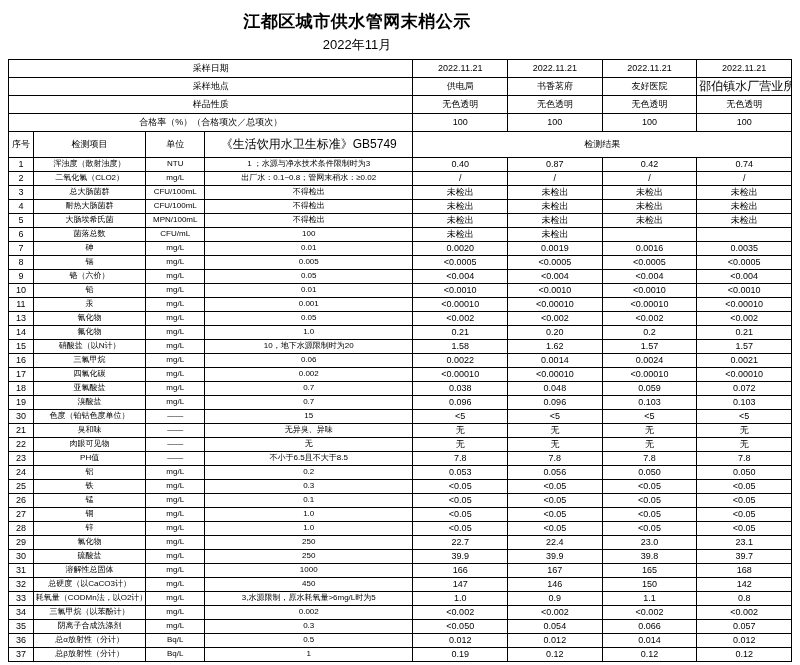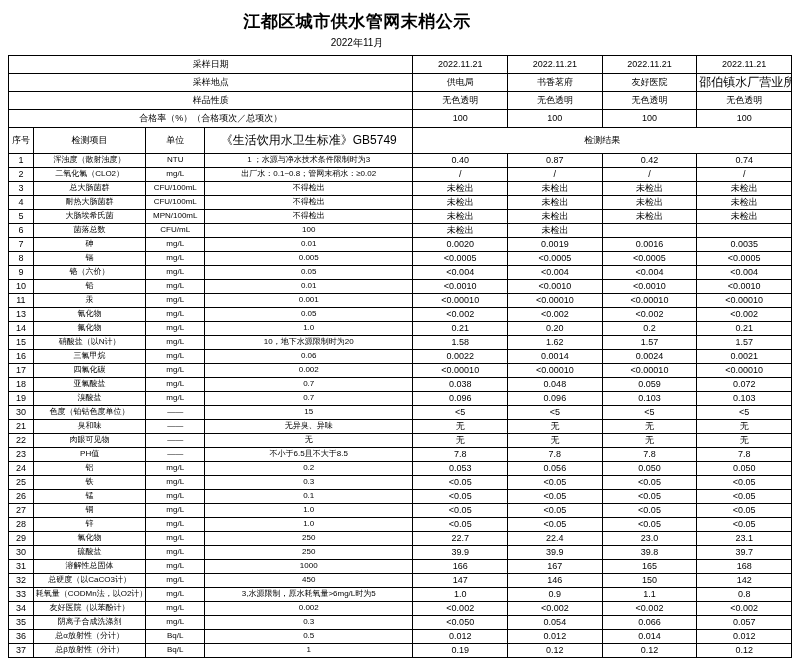--- a/index.html
+++ b/index.html
@@ -8,21 +8,21 @@
     font-family:"Liberation Sans","DejaVu Sans",sans-serif;
     color:#000;
     -webkit-font-smoothing:none;
   }
   .page{width:714px;height:665px;position:relative;box-sizing:border-box;padding:0 8px;}
   .title{
     text-align:center;font-size:17px;font-weight:bold;
     font-family:"DejaVu Sans","Liberation Sans",sans-serif;
     padding-top:10px;letter-spacing:0.5px;
   }
-  .subtitle{text-align:center;font-size:10px;padding-top:3px;padding-bottom:5px;}
+  .subtitle{text-align:center;font-size:13px;padding-top:3px;padding-bottom:5px;}
   table{
     border-collapse:collapse;width:784px;table-layout:fixed;
     font-size:9px;line-height:1.05;
   }
   td,th{
     border:1px solid #000;
     padding:0 2px;
     text-align:center;
     vertical-align:middle;
     overflow:hidden;
@@ -409,21 +409,21 @@
           <td class="small">耗氧量（CODMn法，以O2计）</td>
           <td class="small">mg/L</td>
           <td class="small">3,水源限制，原水耗氧量&gt;6mg/L时为5</td>
           <td>1.0</td>
           <td>0.9</td>
           <td>1.1</td>
           <td>0.8</td>
         </tr>
         <tr>
           <td>34</td>
-          <td class="small">友好医院（以苯酚计）</td>
+          <td class="small">三氯甲烷（以苯酚计）</td>
           <td class="small">mg/L</td>
           <td class="small">0.002</td>
           <td>&lt;0.002</td>
           <td>&lt;0.002</td>
           <td>&lt;0.002</td>
           <td>&lt;0.002</td>
         </tr>
         <tr>
           <td>35</td>
           <td class="small">阴离子合成洗涤剂</td>

